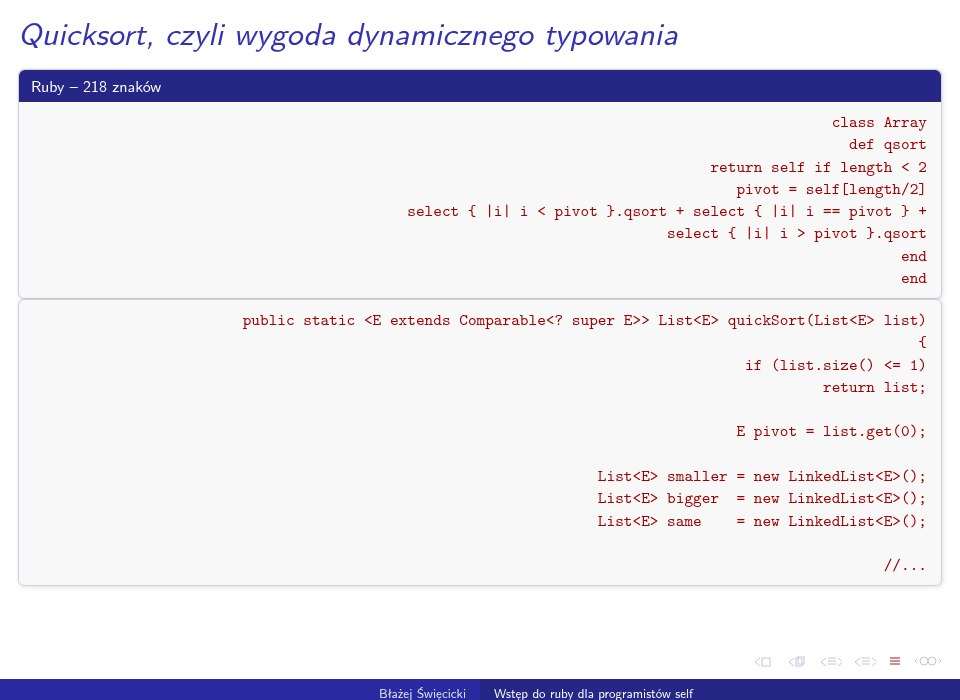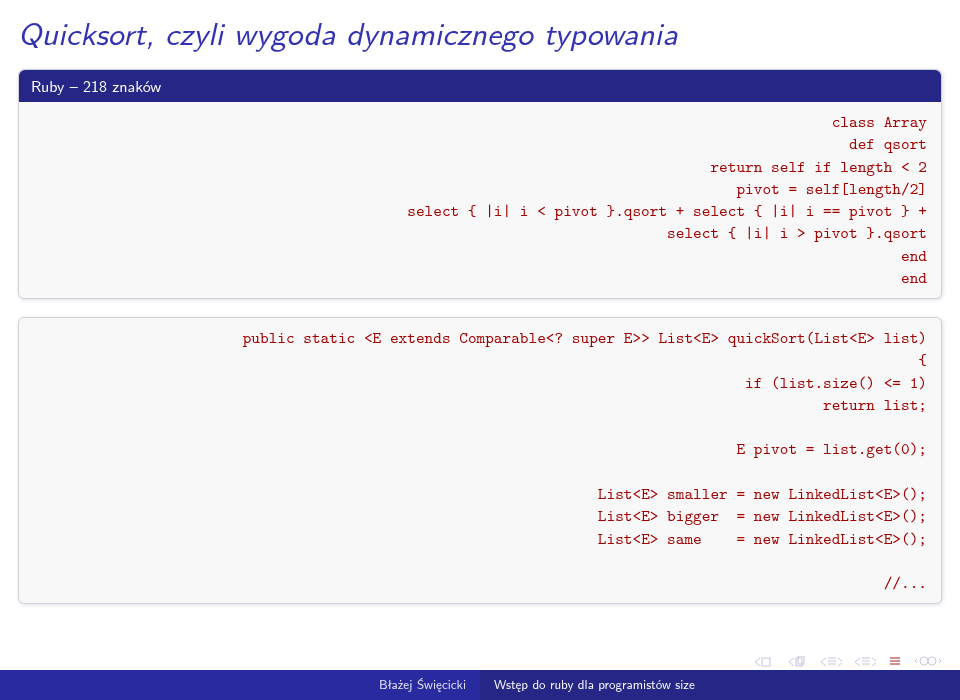--- a/index.html
+++ b/index.html
@@ -20,21 +20,20 @@
   }
   .content {
     padding: 0 18px;
   }
   .block {
     position: relative;
     border-radius: 6px;
     background: #f8f8f8;
     border: 0.5px solid #d0d0d8;
     box-shadow: 1px 1px 4px rgba(80,80,120,0.18);
-    margin-bottom: 18px;
   }
   .block-title {
     background: #262686;
     color: #fff;
     font-size: 16px;
     padding: 4px 12px 5px 12px;
     border-top-left-radius: 6px;
     border-top-right-radius: 6px;
     font-weight: 400;
   }
@@ -46,21 +45,21 @@
   }
   pre.code {
     font-family: "CMU Typewriter Text", "Latin Modern Mono", "Courier New", monospace;
     white-space: pre;
     color: #a00000;
     font-size: 16.5px;
   }
   .footer {
     position: absolute;
     bottom: 0; left: 0; right: 0;
-    height: 30px;
+    height: 21px;
     display: flex;
     font-size: 13px;
   }
   .footer .left {
     background: #2a2aa0;
     color: #e6e6f4;
     flex: 1;
     text-align: right;
     padding: 4px 14px 0 0;
   }
@@ -169,14 +168,14 @@
         <polyline points="3,5 1,7 3,9" fill="none" stroke="#c6c6de"></polyline>
         <path d="M18 7 a4 4 0 1 0 -8 0" fill="none" stroke="transparent"></path>
         <polyline points="25,5 27,7 25,9" fill="none" stroke="#c6c6de"></polyline>
         <path d="M14 7 a4 4 0 1 0 8 0 a4 4 0 1 0 -8 0" fill="none" stroke="#c6c6de"></path>
       </svg>
   </span>
 </div>
 
 <div class="footer">
   <div class="left">Błażej Święcicki</div>
-  <div class="right">Wstęp do ruby dla programistów size</div>
+  <div class="right">Wstęp do ruby dla programistów self</div>
 </div>
 
 </body></html>

